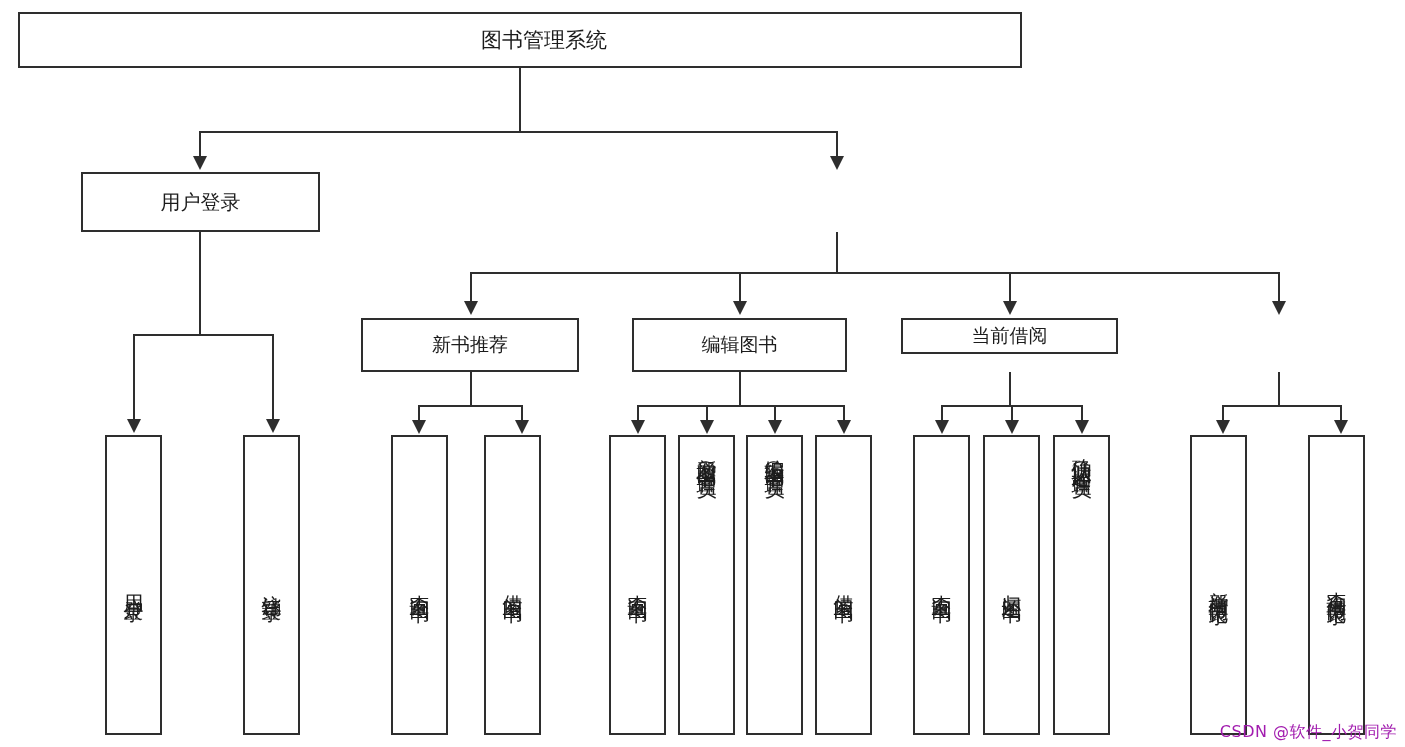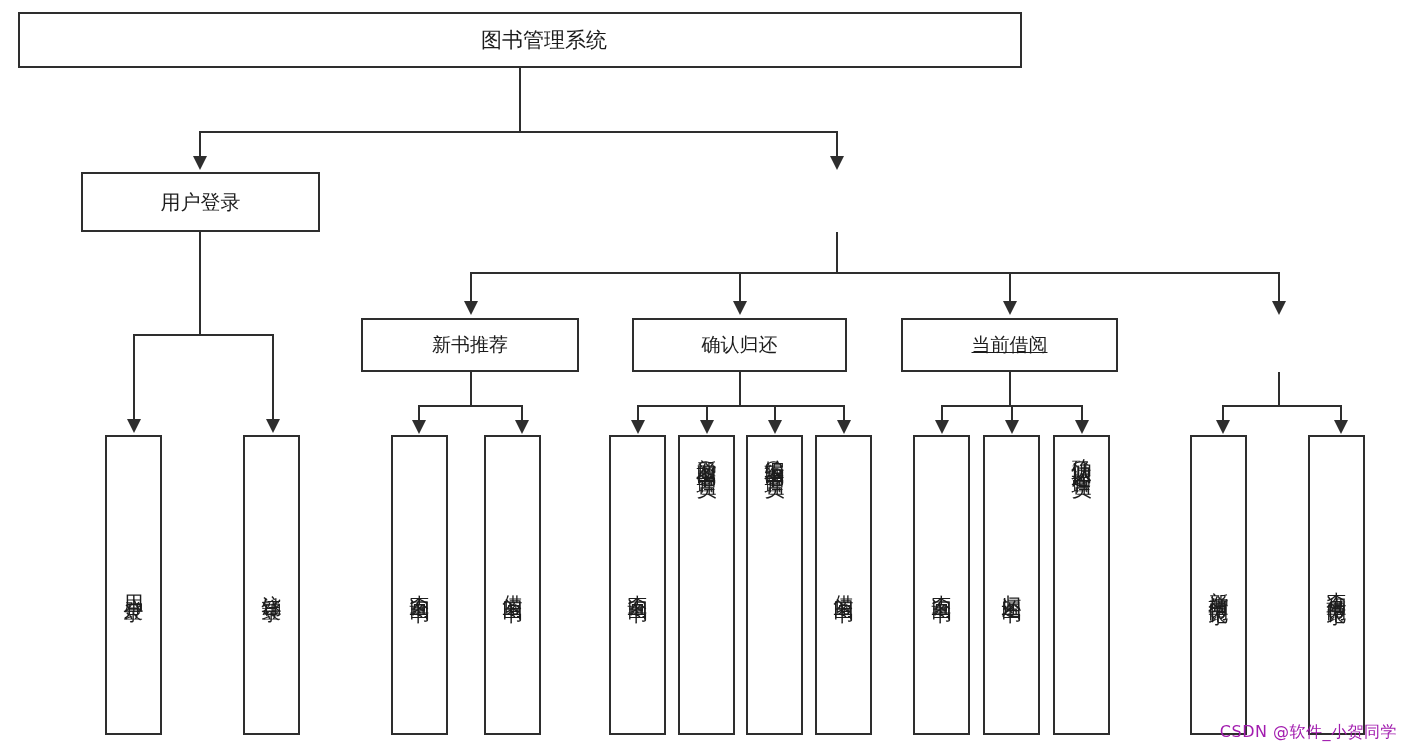--- a/index.html
+++ b/index.html
@@ -104,23 +104,23 @@
   <div class="vline" style="left:1278px;top:272px;height:30px;"></div>
   <div class="arrow" style="left:464px;top:301px;"></div>
   <div class="arrow" style="left:733px;top:301px;"></div>
   <div class="arrow" style="left:1003px;top:301px;"></div>
   <div class="arrow" style="left:1272px;top:301px;"></div>
 
   <div class="node lvl2" style="left:361px;top:318px;width:218px;height:54px;">
     <span>新书推荐</span>
   </div>
   <div class="node lvl2" style="left:632px;top:318px;width:215px;height:54px;">
-    <span>确认归还</span>
-  </div>
-  <div class="node lvl2" style="left:901px;top:318px;width:217px;height:54px;text-decoration:underline;">
+    <span>编辑图书</span>
+  </div>
+  <div class="node lvl2" style="left:901px;top:318px;width:217px;height:36px;">
     <span>当前借阅</span>
   </div>
 
   <div class="vline" style="left:470px;top:372px;height:34px;"></div>
   <div class="hline" style="left:418px;top:405px;width:105px;"></div>
   <div class="vline" style="left:418px;top:405px;height:16px;"></div>
   <div class="vline" style="left:521px;top:405px;height:16px;"></div>
   <div class="arrow" style="left:412px;top:420px;"></div>
   <div class="arrow" style="left:515px;top:420px;"></div>
 

